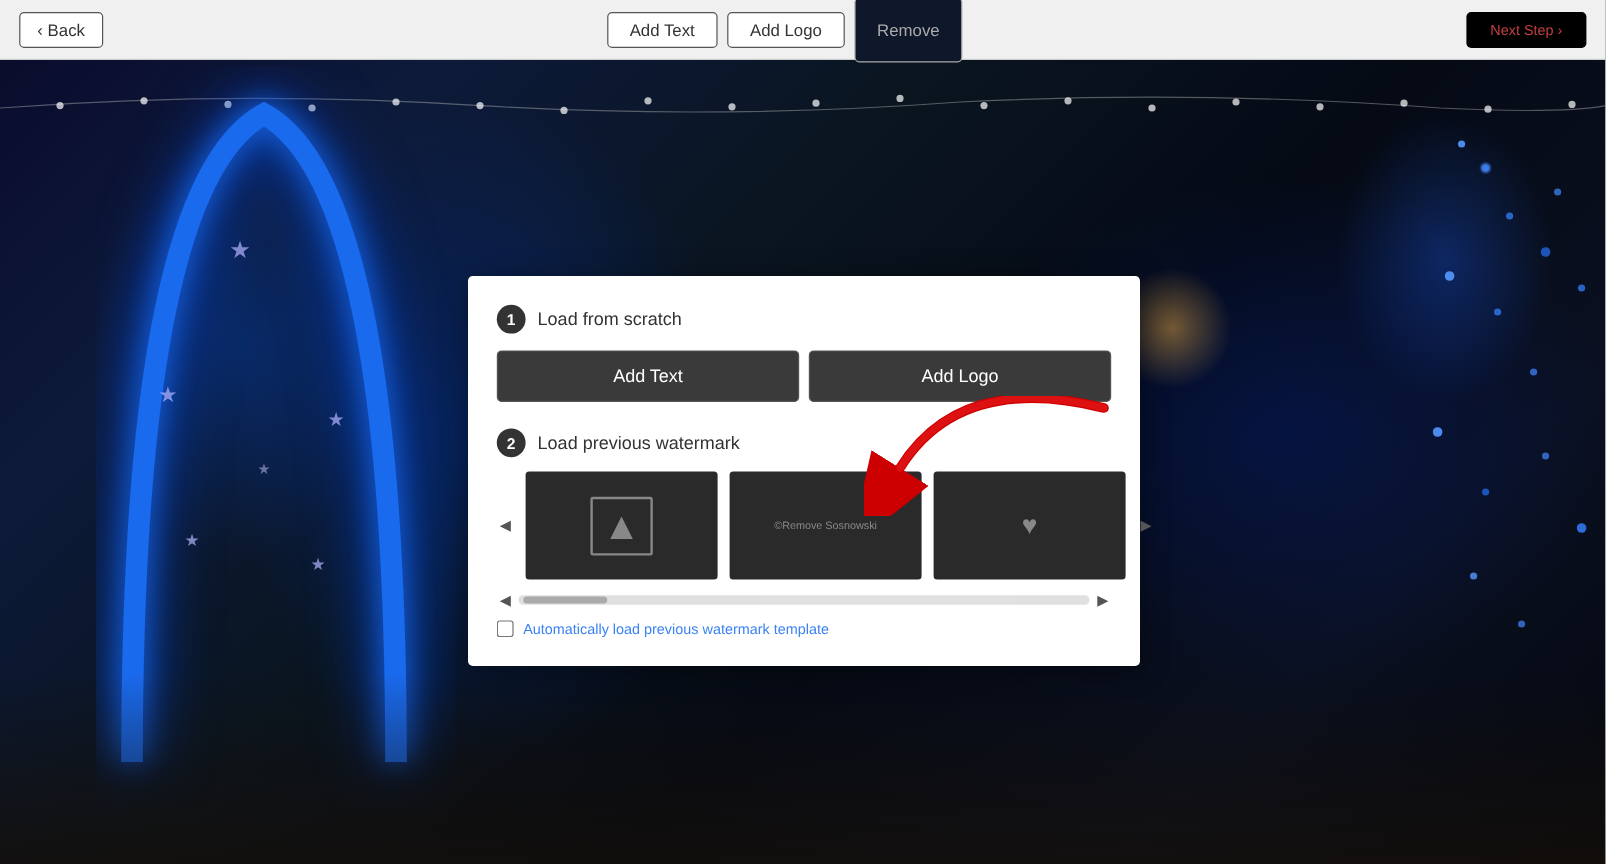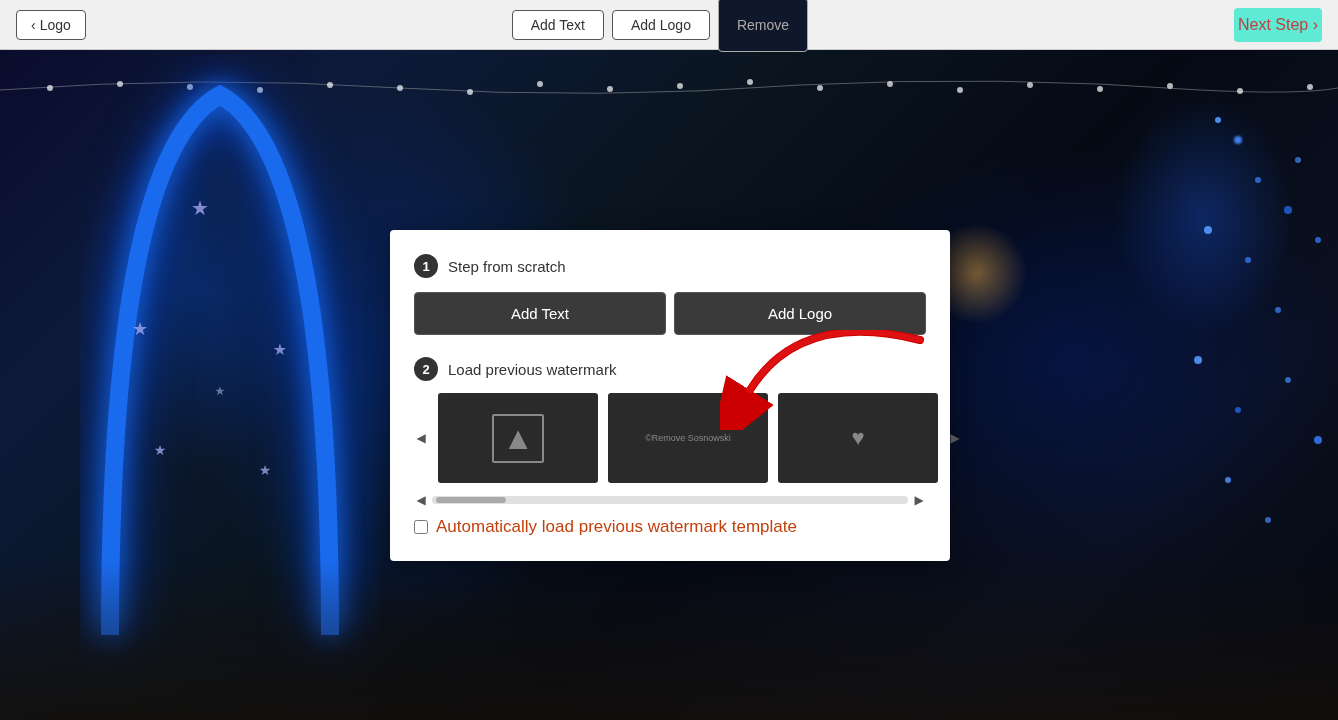--- a/index.html
+++ b/index.html
@@ -87,26 +87,26 @@
       padding: 18px 18px;
       border: 1.5px solid #aaa;
       background: #0f172a;
       border-radius: 4px;
       cursor: pointer;
       font-size: 14px;
       color: #aaa;
     }
 
     .btn-next {
-      padding: 8px 4px;
+      padding: 8px 20px;
       border: none;
-      background: #5eead4;
-      border-radius: 4px;
-      cursor: pointer;
-      font-size: 16px;
+      background: #000000;
+      border-radius: 4px;
+      cursor: pointer;
+      font-size: 12px;
       color: #c04040;
       display: flex;
       align-items: center;
       gap: 4px;
     }
 
     
     .modal {
       position: absolute;
       top: 230px;
@@ -243,22 +243,22 @@
     .checkbox-auto {
       width: 14px;
       height: 14px;
       border: 1.5px solid #888;
       background: white;
       cursor: pointer;
       flex-shrink: 0;
     }
 
     .auto-label {
-      font-size: 17px;
-      color: #c2410c;
+      font-size: 12px;
+      color: #3b82f6;
     }
 
     
     .red-arrow {
       position: absolute;
       top: 340px;
       left: 760px;
       z-index: 250;
       width: 200px;
       height: 80px;
@@ -328,21 +328,21 @@
 
   <div style="position:absolute;left:695px;top:270px;width:40px;height:40px;background:radial-gradient(circle,rgba(255,200,80,0.9) 0%,rgba(255,150,20,0.4) 40%,transparent 70%);border-radius:50%;pointer-events:none;"></div>
 
   <div style="position:absolute;bottom:0;left:0;right:0;height:160px;background:linear-gradient(to top,rgba(20,15,10,0.8) 0%,transparent 100%);"></div>
 </div>
 
 <div class="toolbar">
   <div class="toolbar-left">
     <button class="btn-back">
       <span>‹</span>
-      <span>Logo</span>
+      <span>Back</span>
     </button>
   </div>
   <div class="toolbar-center">
     <button class="btn-toolbar">Add Text</button>
     <button class="btn-toolbar">Add Logo</button>
     <button class="btn-remove">Remove</button>
   </div>
   <div class="toolbar-right">
     <button class="btn-next">Next Step ›</button>
   </div>
@@ -357,21 +357,21 @@
 
   <path d="M 200,10 Q 80,-20 30,60" stroke="#cc0000" stroke-width="8" fill="none" marker-end="url(#arrowhead)" stroke-linecap="round"></path>
 
   <path d="M 200,10 Q 80,-20 30,60" stroke="#dd1111" stroke-width="6" fill="none" stroke-linecap="round"></path>
 </svg>
 
 <div class="modal">
 
   <div class="section-header">
     <div class="section-number">1</div>
-    <span class="section-title">Step from scratch</span>
+    <span class="section-title">Load from scratch</span>
   </div>
 
   <div class="modal-buttons">
     <button class="btn-modal">Add Text</button>
     <button class="btn-modal">Add Logo</button>
   </div>
 
   <div class="section2-header">
     <div class="section-number">2</div>
     <span class="section-title">Load previous watermark</span>

